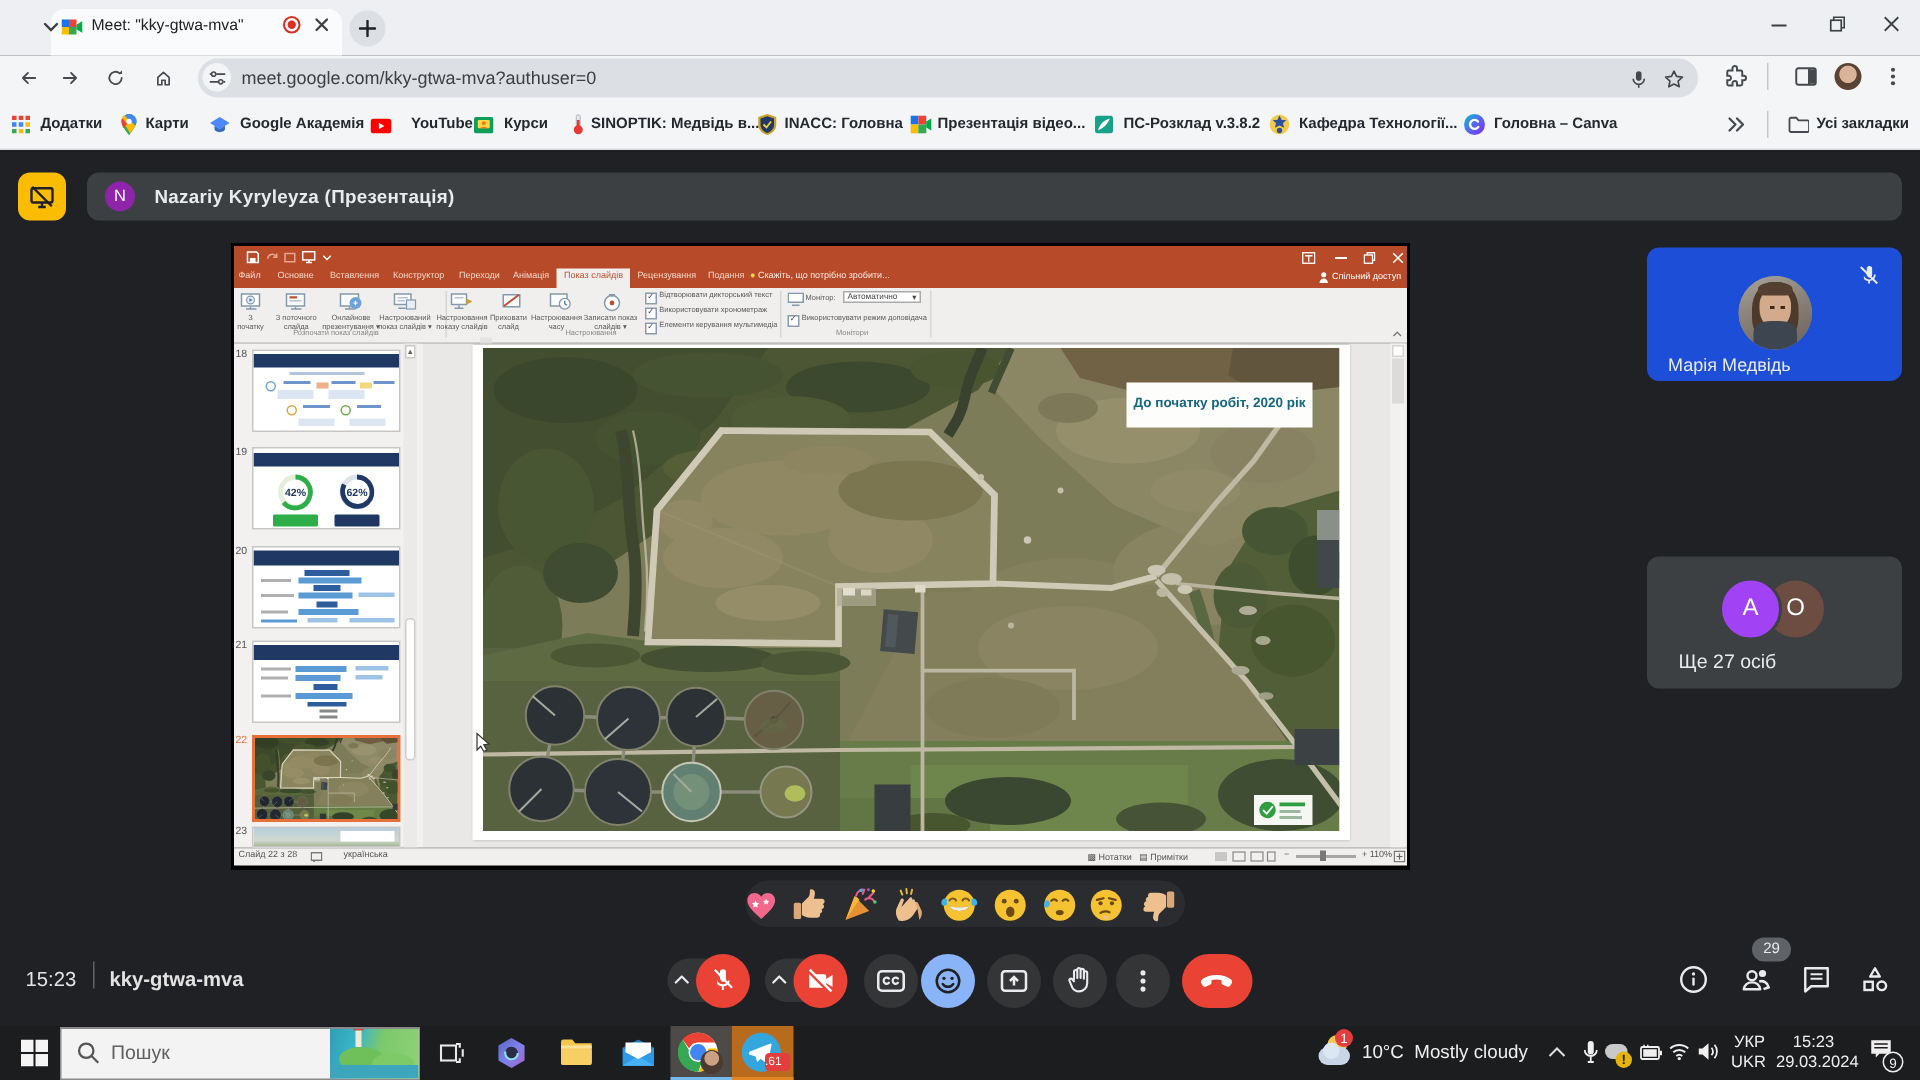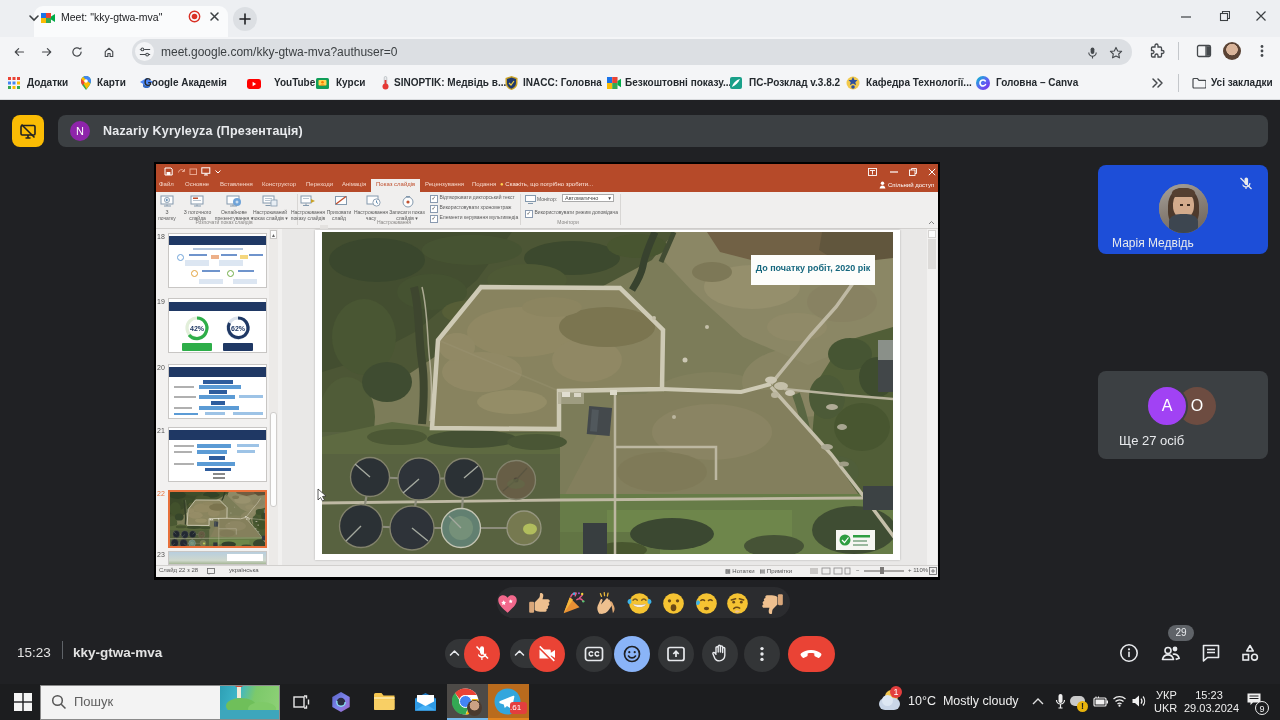--- a/index.html
+++ b/index.html
@@ -144,21 +144,21 @@
       <path d="M6 0a5 5 0 0 1 5 5c0 .8-.3 1.7-.7 2.6L3.2 1A5 5 0 0 1 6 0z" fill="#4285f4"></path>
       <path d="M3.2 1L6.8 4.6 10.3 7.6C9.3 9.6 7.6 11.7 6.7 12.9L2 5 1.3 2.9A5 5 0 0 1 3.2 1z" fill="#fbbc04"></path>
       <path d="M1.3 2.9L4.8 6.4 2.4 9.5C1.6 8 1 6.4 1 5c0-.8.1-1.5.3-2.1z" fill="#ea4335"></path>
       <circle cx="6" cy="5" r="1.8" fill="#fff"></circle>
     </svg>
   <div class="abs bktxt" style="left:97px;top:77px">Карти</div>
   <svg class="abs" style="left:140px;top:78px" width="13" height="11" viewBox="0 0 13 11">
       <path d="M6.5 0L13 4 6.5 8 0 4z" fill="#4d88f9"></path>
       <path d="M3 5.8v2.4c0 1 1.6 1.9 3.5 1.9s3.5-.9 3.5-1.9V5.8L6.5 8z" fill="#356ac3"></path>
     </svg>
-  <div class="abs bktxt" style="left:144px;top:77px">Google Академія</div>
+  <div class="abs bktxt" style="left:160px;top:77px">Google Академія</div>
   <svg class="abs" style="left:247px;top:79px" width="14" height="10" viewBox="0 0 14 10">
       <rect width="14" height="10" rx="2.4" fill="#ff0000"></rect>
       <path d="M5.6 2.8l3.6 2.2-3.6 2.2z" fill="#fff"></path>
     </svg>
   <div class="abs bktxt" style="left:274px;top:77px">YouTube</div>
   <svg class="abs" style="left:316px;top:78px" width="13" height="11" viewBox="0 0 13 11">
       <rect width="13" height="11" rx="1.5" fill="#0f9d58"></rect>
       <rect x="2.5" y="2" width="8" height="5.5" rx="0.8" fill="#ffd54f"></rect>
       <circle cx="6.5" cy="4.2" r="1.3" fill="#f57c00"></circle>
       <path d="M4 7.5c.4-1.2 4.6-1.2 5 0z" fill="#f57c00"></path>
@@ -177,21 +177,21 @@
     </svg>
   <div class="abs bktxt" style="left:523px;top:77px">INACC: Головна</div>
   <svg class="abs" style="left:607px;top:77px" width="14" height="12" viewBox="0 0 14 12">
       <rect x="0" y="0" width="10.5" height="12" rx="1.5" fill="#fff" stroke="#dadce0" stroke-width="0.5"></rect>
       <rect x="0" y="0" width="5.2" height="6" fill="#1a73e8"></rect>
       <rect x="5.2" y="0" width="5.3" height="6" fill="#ea4335"></rect>
       <rect x="0" y="6" width="5.2" height="6" fill="#fbbc04"></rect>
       <rect x="5.2" y="6" width="5.3" height="6" fill="#34a853"></rect>
       <path d="M10.5 4l3.5-2.2v8.4L10.5 8z" fill="#00ac47"></path>
     </svg>
-  <div class="abs bktxt" style="left:625px;top:77px">Безкоштовні показу...</div>
+  <div class="abs bktxt" style="left:625px;top:77px">Презентація відео...</div>
   <svg class="abs" style="left:730px;top:77px" width="12" height="12" viewBox="0 0 12 12">
       <rect width="12" height="12" rx="2" fill="#19a089"></rect>
       <path d="M2 10C3 6 6 3 10 2 8 6 6 8 2 10z" fill="#fff"></path>
     </svg>
   <div class="abs bktxt" style="left:749px;top:77px">ПС-Розклад v.3.8.2</div>
   <svg class="abs" style="left:846px;top:76px" width="14" height="14" viewBox="0 0 14 14">
       <circle cx="7" cy="7" r="6.5" fill="#f2c94c"></circle>
       <path d="M7 1l1.5 3h3l-2.2 2.2.8 3L7 7.6 3.9 9.2l.8-3L2.5 4h3z" fill="#2d4f9e"></path>
       <circle cx="7" cy="11" r="1.8" fill="#2d4f9e"></circle>
     </svg>

